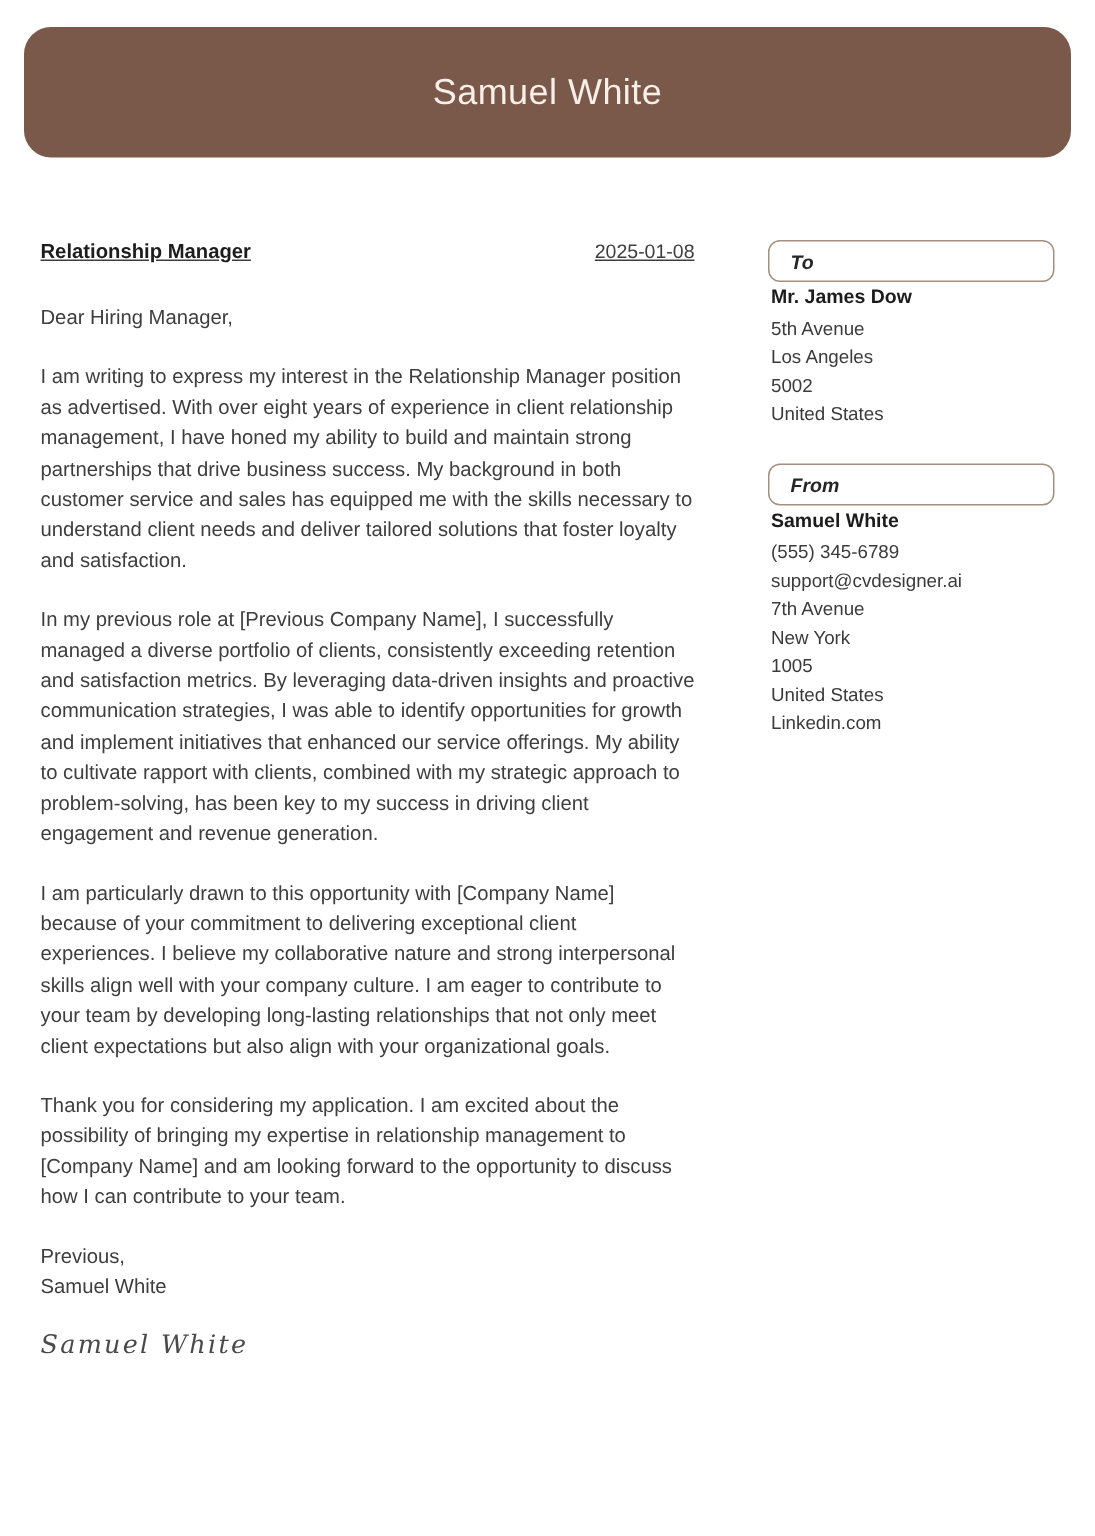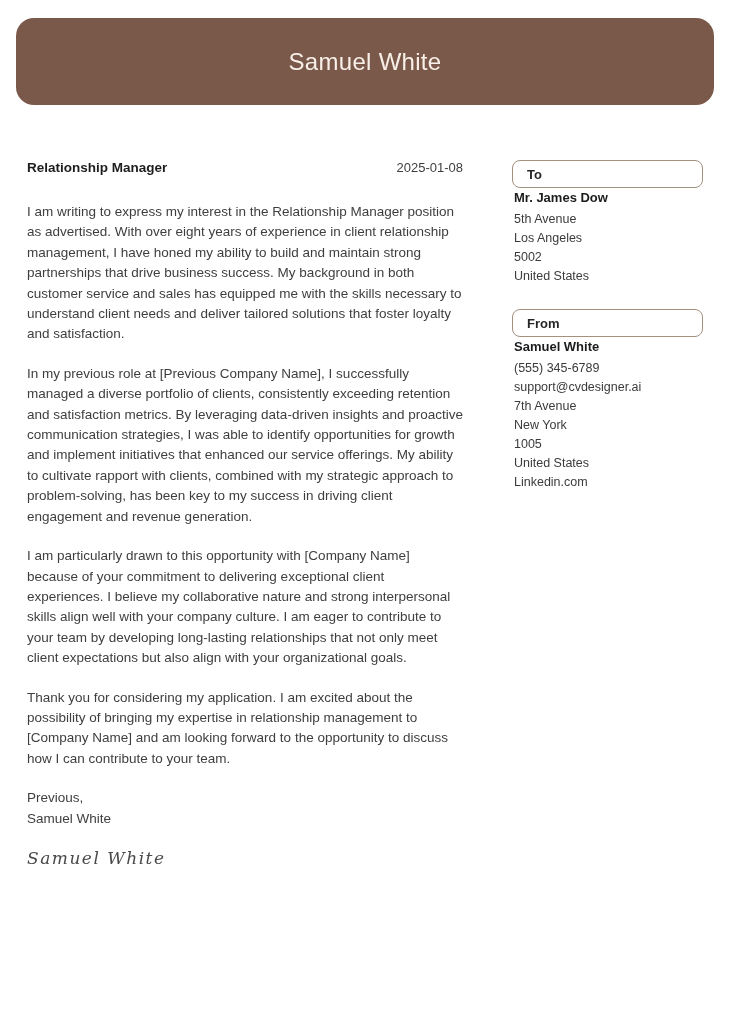--- a/index.html
+++ b/index.html
@@ -40,20 +40,21 @@
   }
   .letter { width: 436px; }
   .sidebar { width: 191px; }
 
   
   .title-row {
     display: flex;
     justify-content: space-between;
     align-items: baseline;
     margin-bottom: 27px;
+    text-decoration: underline;
   }
   .job-title { font-size: 13.5px; font-weight: bold; color: #1d1d1d; }
   .date { font-size: 13px; color: #3e3e3e; }
   .letter p {
     font-size: 13.5px;
     line-height: 20.4px;
     color: #3e3e3e;
     margin-bottom: 19px;
   }
   .closing span { display: block; }
@@ -67,20 +68,21 @@
   }
 
   
   .field-box {
     width: 191px; height: 28px;
     border: 1.5px solid #a3907f;
     border-radius: 8px;
     display: flex; align-items: center;
     padding-left: 14px;
     background: #ffffff;
+    font-style: italic;
   }
   .field-box span { font-size: 13px; font-weight: 600; color: #262626; }
   .contact-block { margin-left: 2px; }
   .contact-name {
     font-size: 13px; font-weight: bold; color: #1c1c1c;
     line-height: 20px; margin-bottom: 2px;
   }
   .contact-line { font-size: 12.5px; color: #3b3b3b; line-height: 19px; }
   .from-box { margin-top: 23px; align-items: center; }
 </style>
@@ -94,20 +96,21 @@
   </header>
 
   <div class="content">
 
     <main class="letter">
       <div class="title-row">
         <span class="job-title">Relationship Manager</span>
         <span class="date">2025-01-08</span>
       </div>
 
+      <p>Dear Hiring Manager,</p>
       <p>I am writing to express my interest in the Relationship Manager position as advertised. With over eight years of experience in client relationship management, I have honed my ability to build and maintain strong partnerships that drive business success. My background in both customer service and sales has equipped me with the skills necessary to understand client needs and deliver tailored solutions that foster loyalty and satisfaction.</p>
       <p>In my previous role at [Previous Company Name], I successfully managed a diverse portfolio of clients, consistently exceeding retention and satisfaction metrics. By leveraging data-driven insights and proactive communication strategies, I was able to identify opportunities for growth and implement initiatives that enhanced our service offerings. My ability to cultivate rapport with clients, combined with my strategic approach to problem-solving, has been key to my success in driving client engagement and revenue generation.</p>
       <p>I am particularly drawn to this opportunity with [Company Name] because of your commitment to delivering exceptional client experiences. I believe my collaborative nature and strong interpersonal skills align well with your company culture. I am eager to contribute to your team by developing long-lasting relationships that not only meet client expectations but also align with your organizational goals.</p>
       <p>Thank you for considering my application. I am excited about the possibility of bringing my expertise in relationship management to [Company Name] and am looking forward to the opportunity to discuss how I can contribute to your team.</p>
 
       <p class="closing">
         <span>Previous,</span>
         <span>Samuel White</span>
       </p>
 

